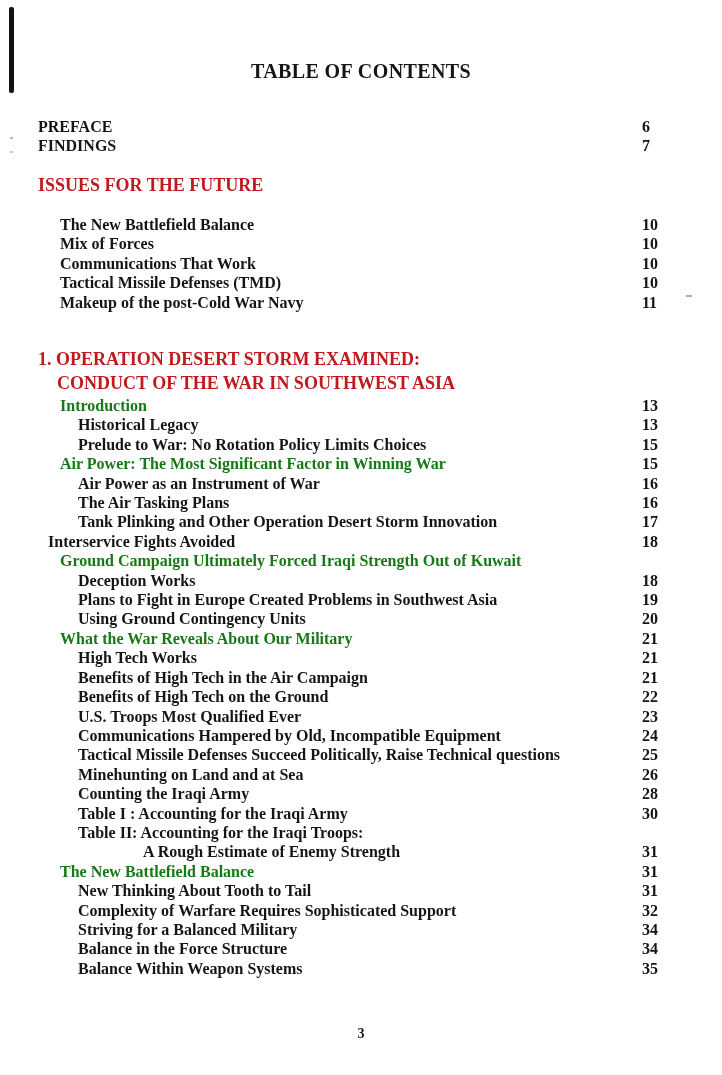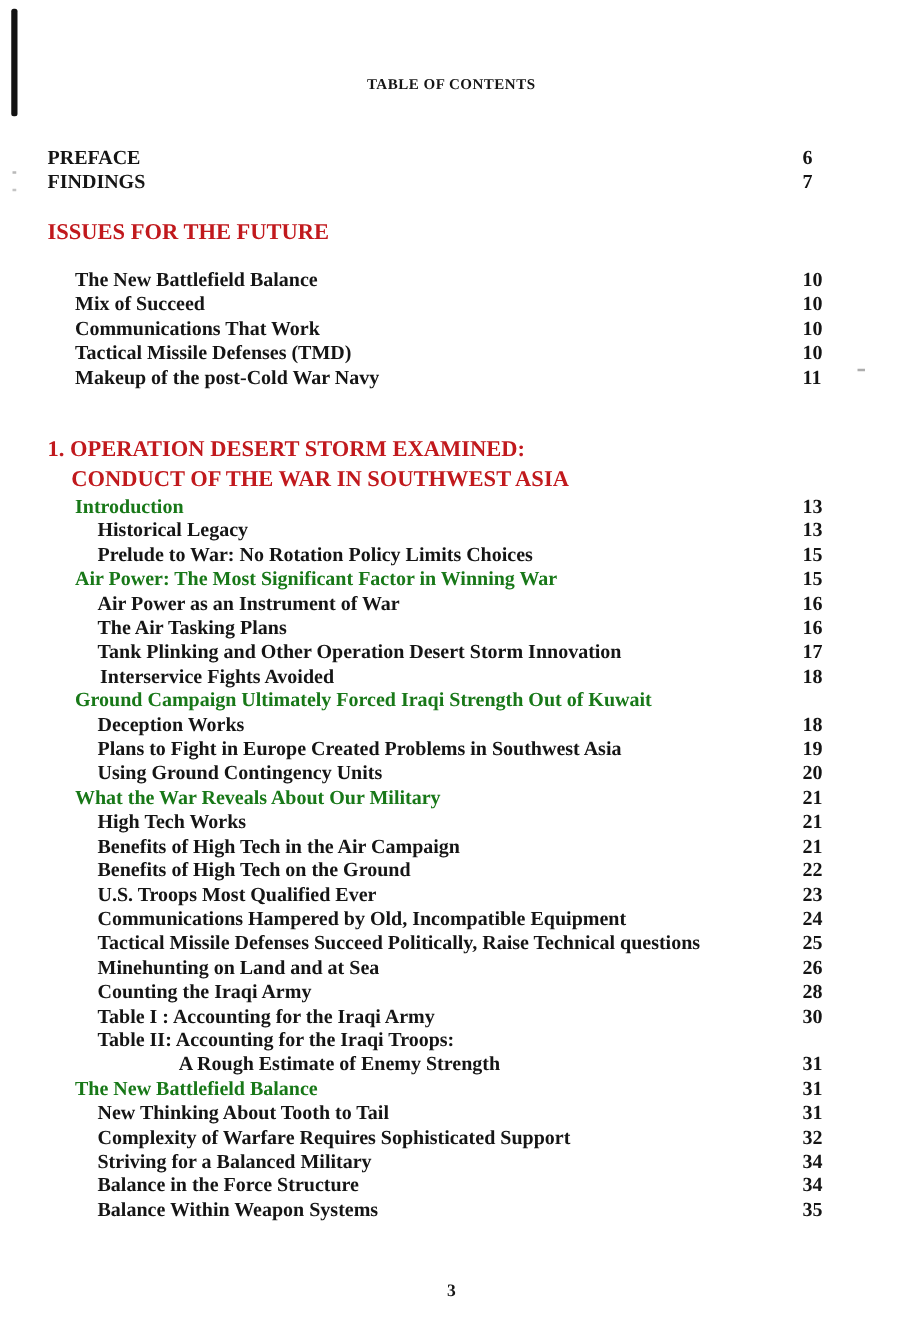--- a/index.html
+++ b/index.html
@@ -10,21 +10,21 @@
     overflow:hidden;
     font-family:"Liberation Serif","DejaVu Serif",serif;
     color:var(--ink,#151515);
     -webkit-font-smoothing:antialiased;
   }
   .page { position:absolute; inset:0; }
 
   .doc-title {
     position:absolute; top:60px; left:0; right:0;
     text-align:center;
-    font-size:12px; font-weight:bold; letter-spacing:0.4px;
+    font-size:20px; font-weight:bold; letter-spacing:0.4px;
   }
 
   .rows { position:absolute; left:0; right:0; }
   #front-matter-rows { top:117px; }
   #issues-rows { top:215px; }
   #main-rows { top:396px; }
 
   .toc-row {
     position:relative;
     font-size:16px; font-weight:bold;
@@ -32,21 +32,21 @@
     height:19.42px;
     white-space:nowrap;
   }
   .pagenum { position:absolute; left:642px; top:0; color:var(--ink,#151515); }
 
   .lvl-front   { padding-left:38px; }
   .lvl-group   { padding-left:60px; }
   .lvl-topic   { padding-left:60px; }
   .lvl-topic .entry-label { color:var(--green,#187818); }
   .lvl-item    { padding-left:78px; }
-  .lvl-item-deep { padding-left:80px; }
+  .lvl-item-deep { padding-left:48px; }
   .lvl-runover { padding-left:143px; }
 
   .section-heading {
     position:absolute; left:38px;
     color:var(--red,#c1191d);
     font-size:18px; font-weight:bold;
     line-height:23.5px;
     white-space:nowrap;
   }
   #issues-heading { top:174px; }
@@ -93,21 +93,21 @@
   <div class="section-heading" id="issues-heading">
     <div class="h-line1">ISSUES FOR THE FUTURE</div>
   </div>
 
   <div class="rows" id="issues-rows">
       <div class="toc-row lvl-group">
     <span class="entry-label">The New Battlefield Balance</span>
     <span class="pagenum">10</span>
   </div>
       <div class="toc-row lvl-group">
-    <span class="entry-label">Mix of Succeed</span>
+    <span class="entry-label">Mix of Forces</span>
     <span class="pagenum">10</span>
   </div>
       <div class="toc-row lvl-group">
     <span class="entry-label">Communications That Work</span>
     <span class="pagenum">10</span>
   </div>
       <div class="toc-row lvl-group">
     <span class="entry-label">Tactical Missile Defenses (TMD)</span>
     <span class="pagenum">10</span>
   </div>

